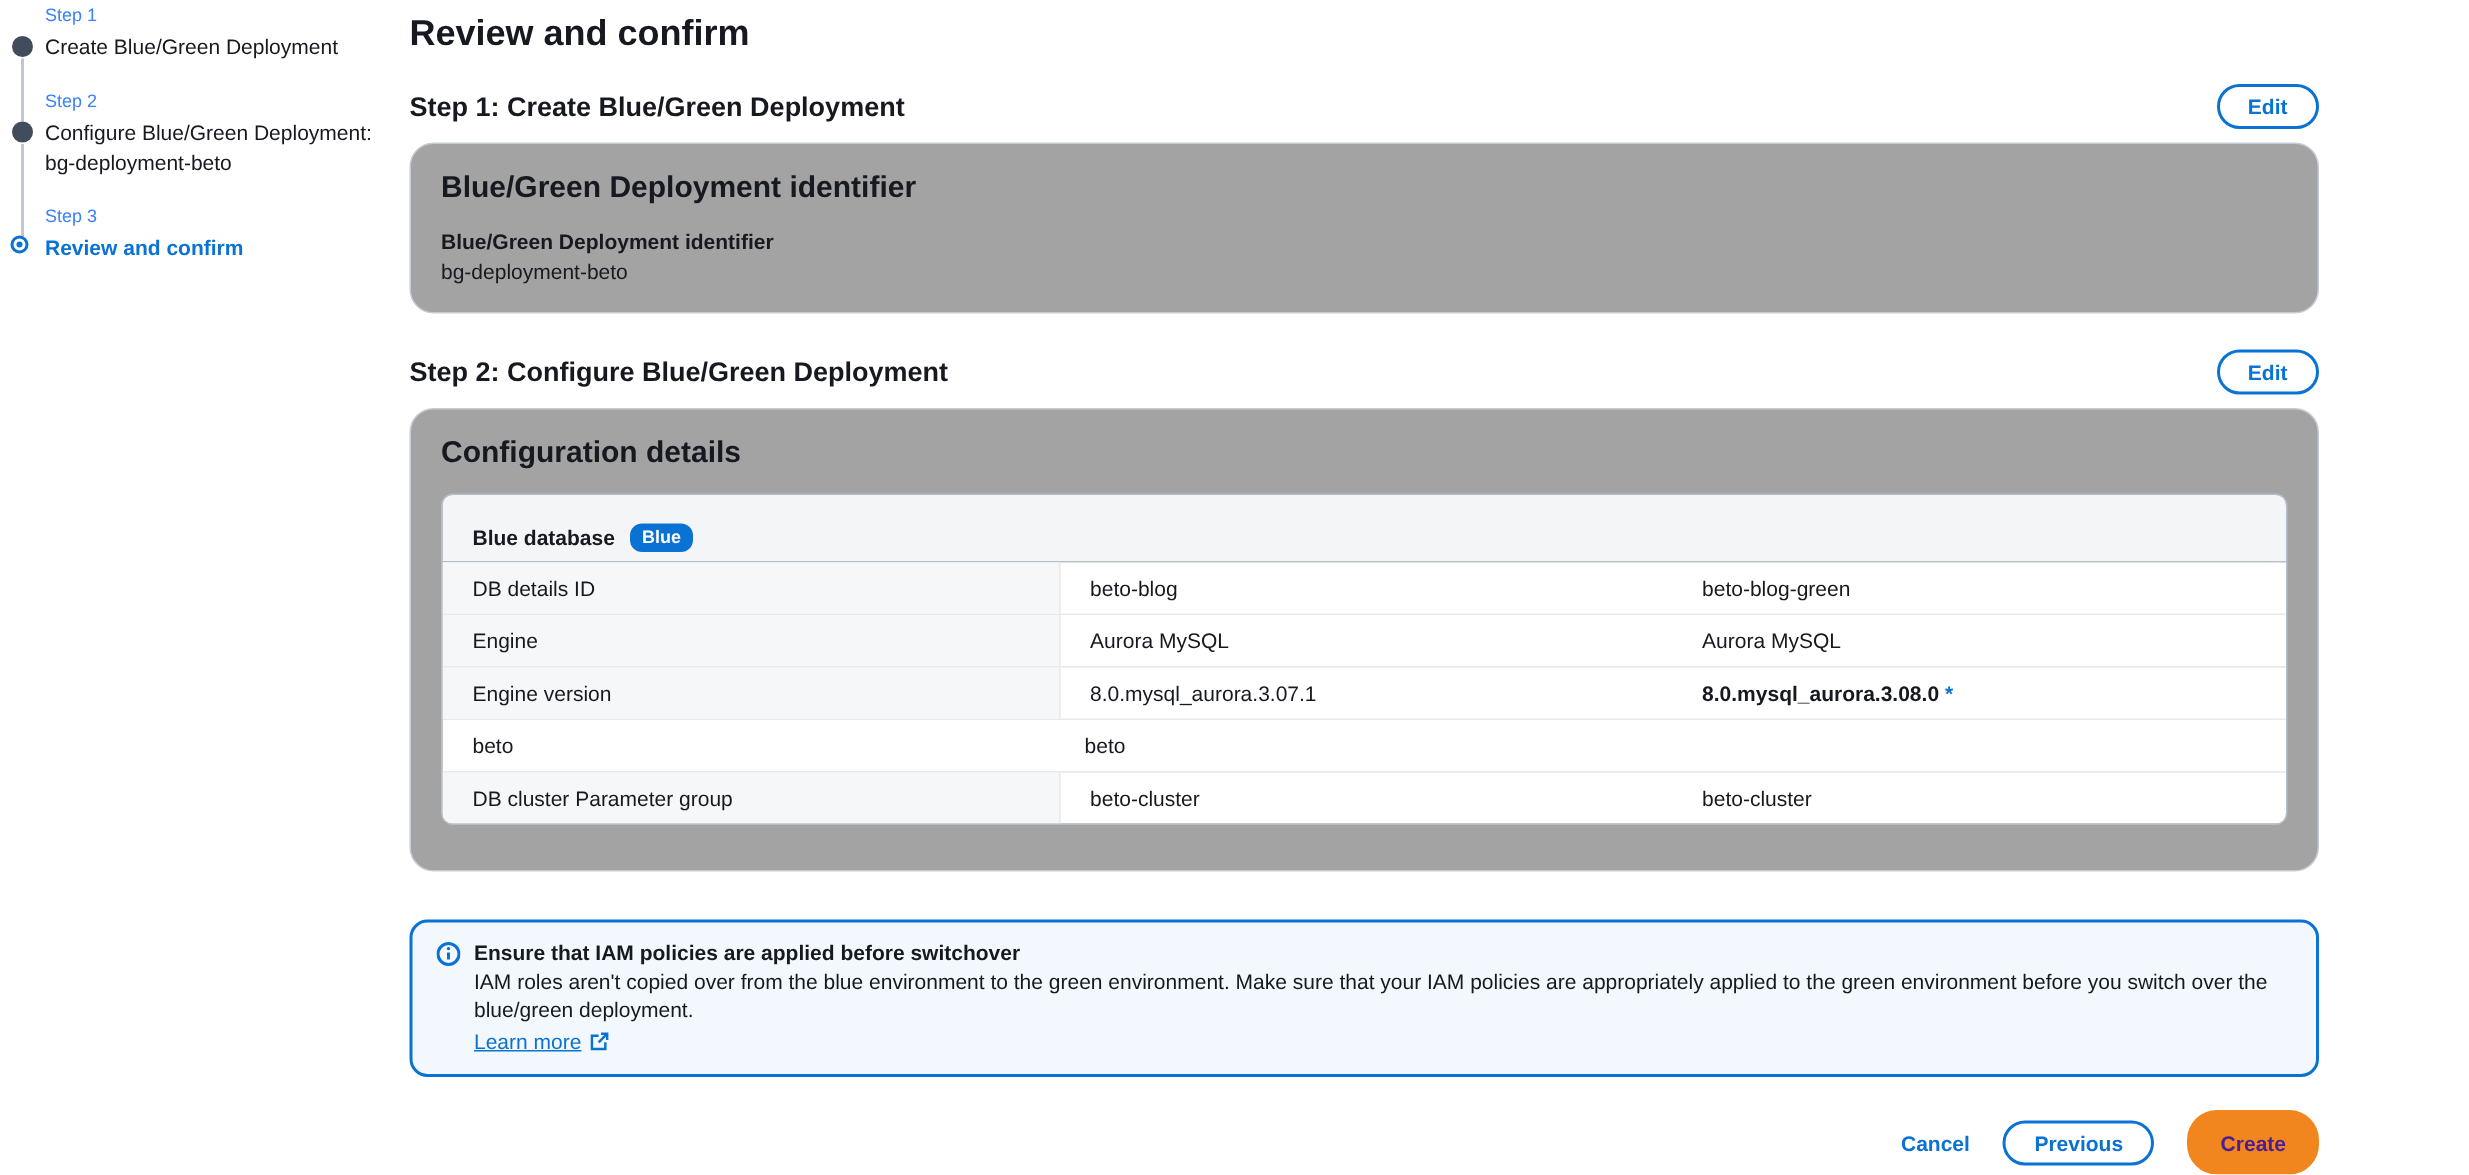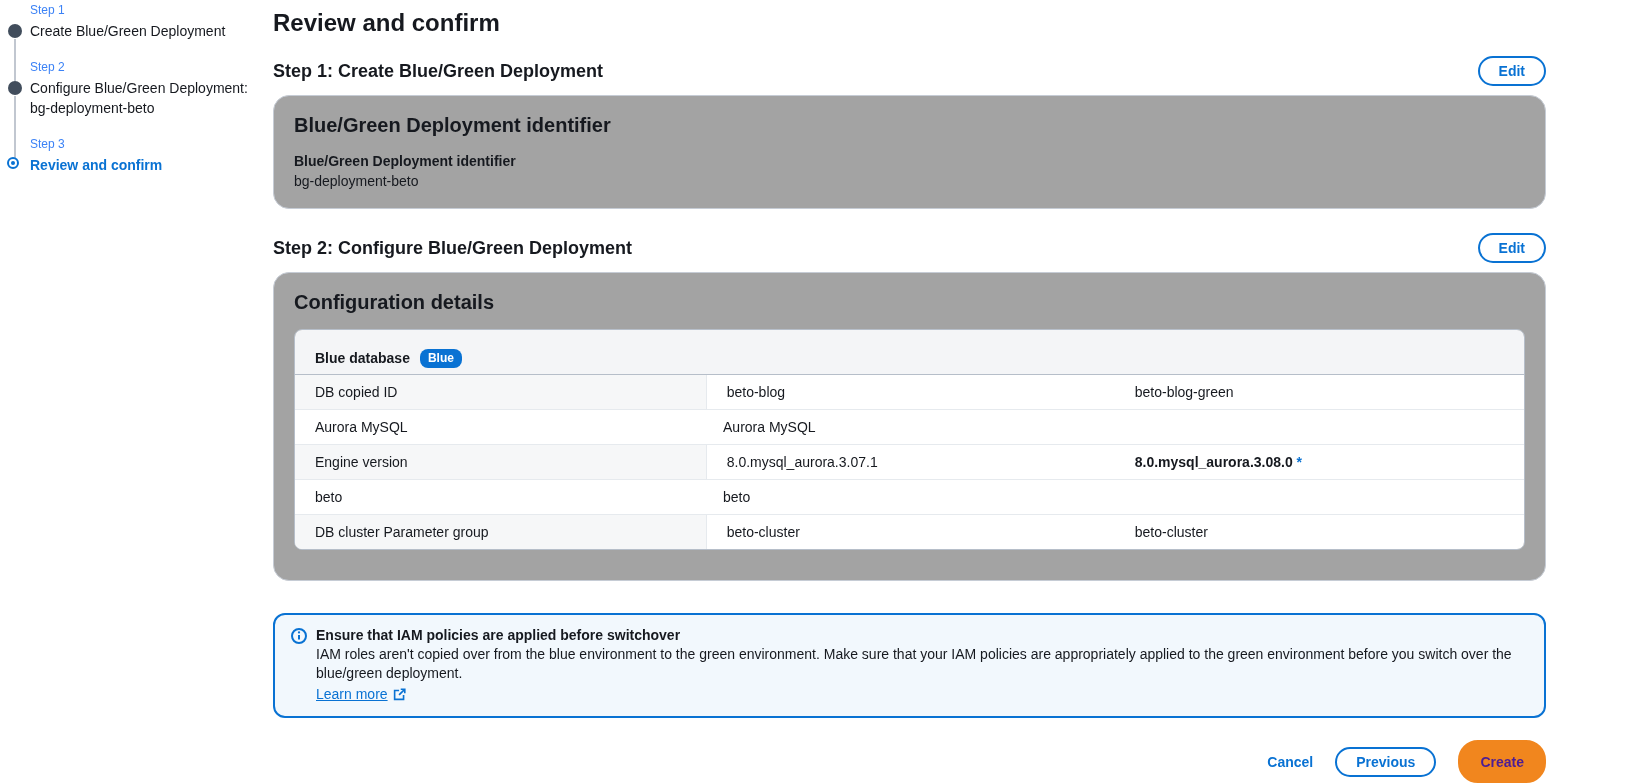--- a/index.html
+++ b/index.html
@@ -170,25 +170,26 @@
       <div class="cfg-table">
         <div class="thead">
           <div class="th c1"></div>
           <div class="th c2">
             <span>Blue database</span>
             <span class="badge badge-blue">Blue</span>
           </div>
         </div>
         <div class="tbody" id="cfg-rows">
             <div class="tr">
-              <div class="td c1">DB copied ID</div>
+              <div class="td c1">DB details ID</div>
               <div class="td c2">beto-blog</div>
               <div class="td c3">beto-blog-green</div>
             </div>
             <div class="tr">
+              <div class="td c1">Engine</div>
               <div class="td c2">Aurora MySQL</div>
               <div class="td c3">Aurora MySQL</div>
             </div>
             <div class="tr">
               <div class="td c1">Engine version</div>
               <div class="td c2">8.0.mysql_aurora.3.07.1</div>
               <div class="td c3"><span class="changed">8.0.mysql_aurora.3.08.0</span><span class="ast"> *</span></div>
             </div>
             <div class="tr">
               <div class="td c2">beto</div>

